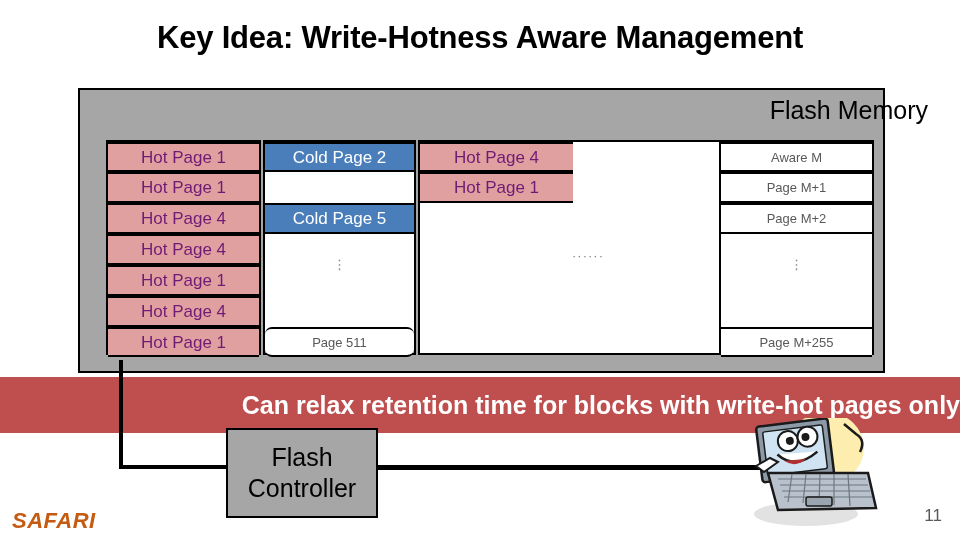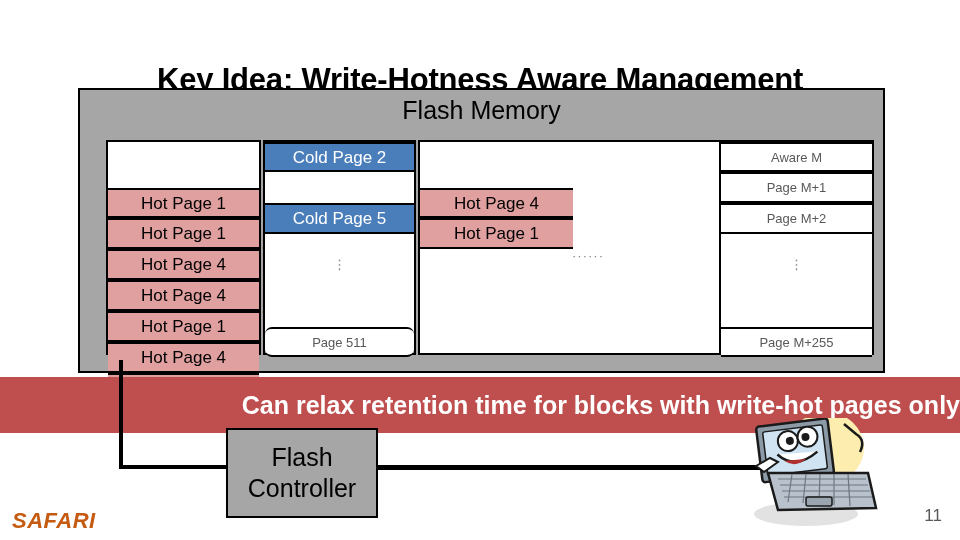--- a/index.html
+++ b/index.html
@@ -20,42 +20,42 @@
     position: absolute;
     top: 20px;
     left: 0;
     width: 960px;
     text-align: center;
     font-size: 31px;
     font-weight: bold;
     color: #000000;
     letter-spacing: -0.2px;
     white-space: nowrap;
-    margin-top: 42px;
   }
 
   
   #flash-memory-panel {
     position: absolute;
     left: 78px;
     top: 88px;
     width: 807px;
     height: 285px;
     background: #a6a6a6;
     border: 2px solid #000000;
     box-sizing: border-box;
   }
   #flash-memory-title {
     position: absolute;
     left: 0;
     top: 6px;
     width: 100%;
-    text-align: center;
+    text-align: right;
     font-size: 25px;
     color: #000000;
+    padding-left: 45px;
   }
 
   
   .block-col {
     position: absolute;
     box-sizing: border-box;
     border: 2px solid #000000;
     background: #ffffff;
   }
   #block-col-1 { left: 26px;  top: 50px; width: 155px; height: 215px; }
@@ -70,23 +70,22 @@
     box-sizing: border-box;
     border-top: 2px solid #000000;
     border-bottom: 2px solid #000000;
     display: flex;
     align-items: center;
     justify-content: center;
     line-height: 1;
   }
   .page-hot {
     background: #e0a0a0;
-    color: #000000;
+    color: #701a75;
     font-size: 17px;
-    margin-top: 46px;
   }
   .page-cold {
     background: #4a7ebb;
     color: #ffffff;
     font-size: 17px;
   }
   .page-plain {
     background: #ffffff;
     color: #595959;
     font-size: 13px;

